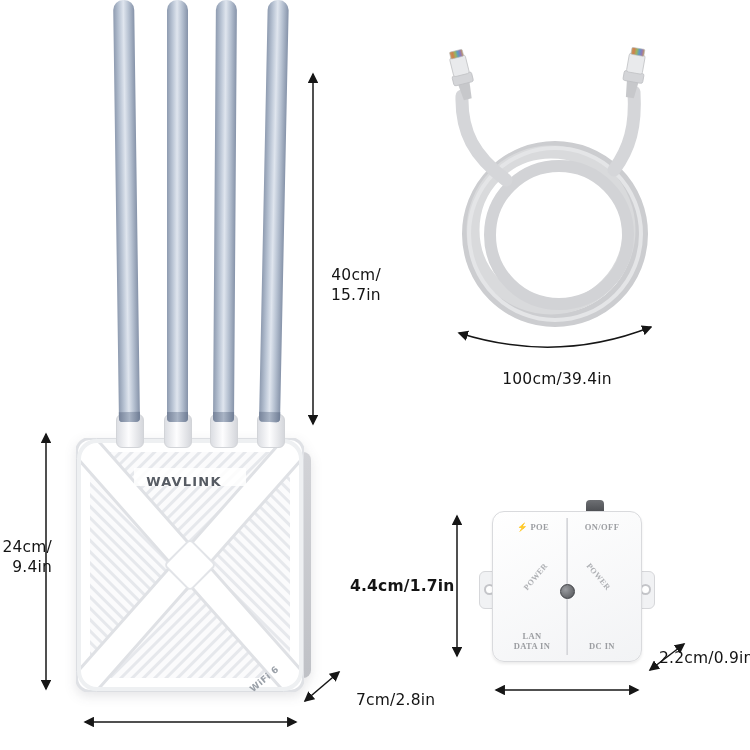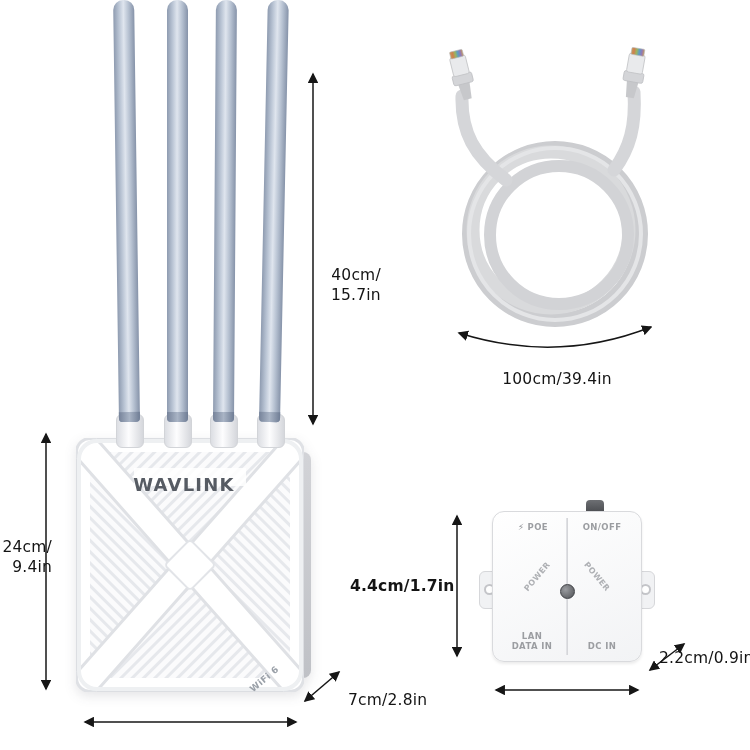--- a/index.html
+++ b/index.html
@@ -31,29 +31,29 @@
   }
   .b1{left:116px;} .b2{left:164px;} .b3{left:210px;} .b4{left:257px;}
 
   
   .router { position:absolute; left:76px; top:438px; width:228px; height:254px; z-index:1;
             filter:drop-shadow(0 4px 6px rgba(40,40,60,0.12)); }
   .router-side { position:absolute; right:-7px; top:14px; width:10px; height:226px;
             background:linear-gradient(180deg,#d2d3d7,#bfc1c6); border-radius:0 8px 8px 0; }
   .router-face { position:absolute; left:0; top:0; }
   .brand { position:absolute; top:36px; left:0; right:12px; text-align:center; z-index:3;
-           font-size:18px; font-weight:700; color:#565b63; letter-spacing:1.2px; }
+           font-size:13px; font-weight:700; color:#565b63; letter-spacing:1.2px; }
   .wifi  { position:absolute; right:22px; bottom:8px; transform:rotate(-40deg); z-index:3;
            font-size:9px; font-weight:700; color:#9aa0a8; letter-spacing:0.5px; }
 
   
   .cable { position:absolute; left:428px; top:36px; }
 
   
-  .adapter { position:absolute; left:492px; top:511px; width:150px; height:151px; }
+  .adapter { position:absolute; left:492px; top:511px; width:150px; height:151px;font-family:Liberation Serif, serif; }
   .ear { position:absolute; width:18px; height:36px; top:60px; background:#f1f2f4;
          border:1px solid #d6d7da; }
   .ear::after { content:""; position:absolute; left:4px; top:12px; width:7px; height:7px;
          border-radius:50%; background:#ffffff; border:2px solid #c4c5c9; }
   .ear-l { left:-13px; border-radius:6px 0 0 6px; }
   .ear-r { right:-13px; border-radius:0 6px 6px 0; }
   .knob { position:absolute; top:-11px; left:94px; width:18px; height:14px;
           background:linear-gradient(180deg,#6d6f73,#46484c); border-radius:4px 4px 0 0; }
   .abox { position:absolute; inset:0; border:1px solid #d9dadd; border-radius:12px;
           background:linear-gradient(155deg,#ffffff 0%,#f2f3f5 100%);
@@ -75,21 +75,21 @@
   
   .arrows { position:absolute; left:0; top:0; z-index:10; pointer-events:none; }
   .dim { position:absolute; font-size:15.5px; color:#141414; line-height:1.28;
          letter-spacing:0.2px; z-index:12;text-align:right; }
   .tc { text-align:center; } .tr { text-align:right;font-weight:bold; }
   .d-antenna { left:331px; top:266px; }
   .d-cable   { left:477px; top:370px; width:160px; }
   .d-rheight { left:2px;   top:538px; width:50px; }
   .d-aheight { left:350px; top:577px; width:97px; }
   .d-adepth  { left:659px; top:649px; width:92px; }
-  .d-rdepth  { left:348px; top:691px; }
+  .d-rdepth  { left:356px; top:691px; }
   .d-rwidth  { left:112px; top:725px; width:156px; }
   .d-awidth  { left:493px; top:701px; width:148px; }
 </style>
 </head>
 <body>
 
 <div class="canvas">
 
   <div class="router">
     <div class="router-side"></div>

